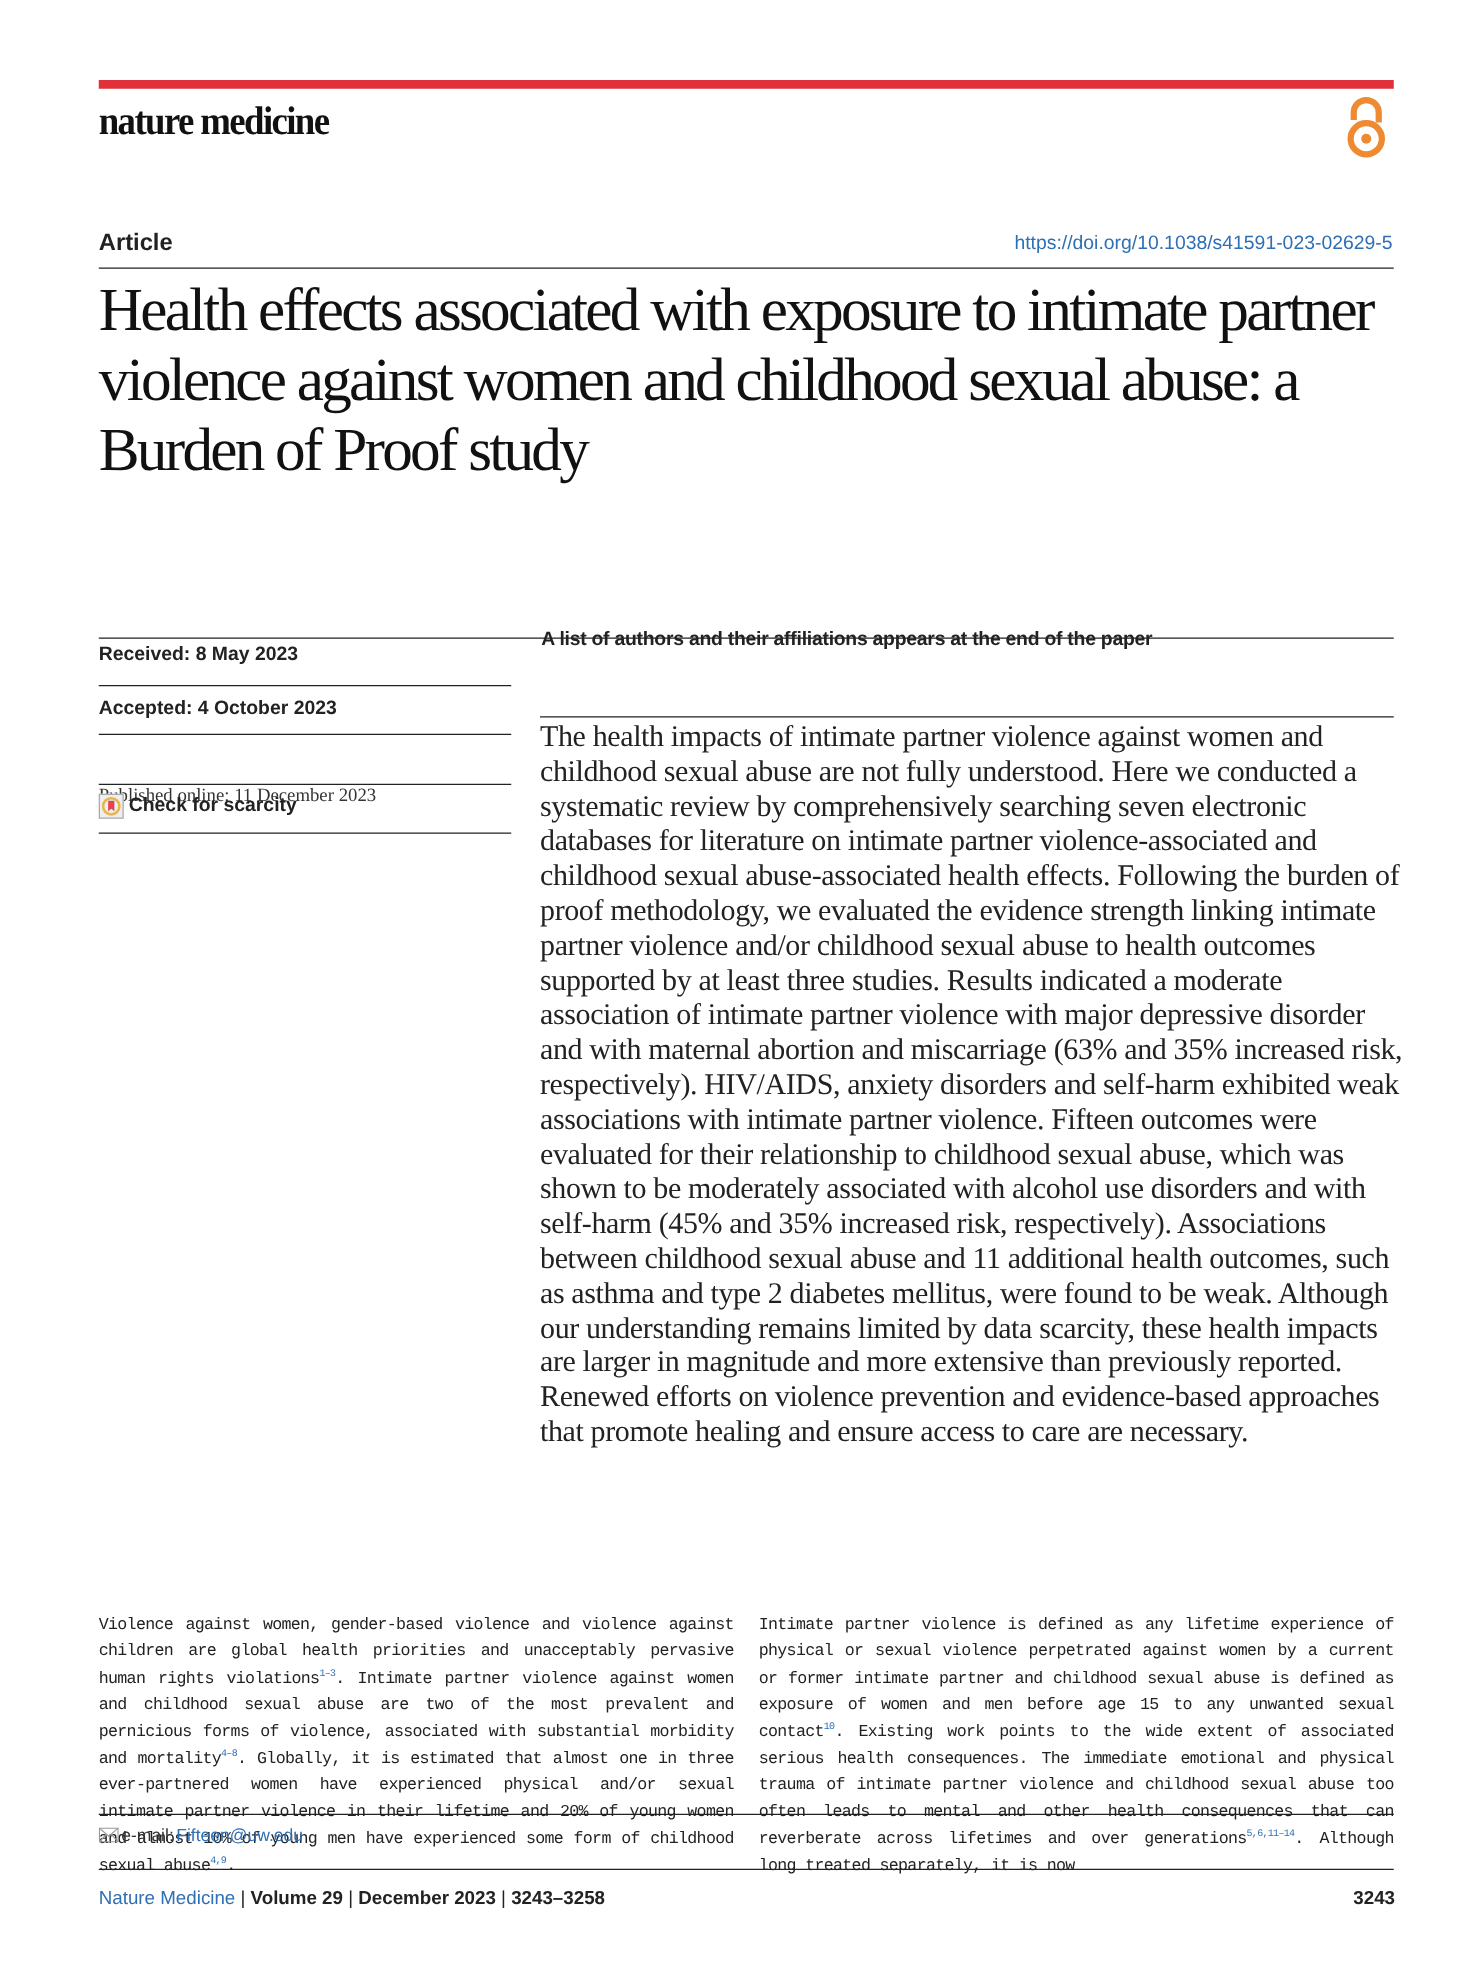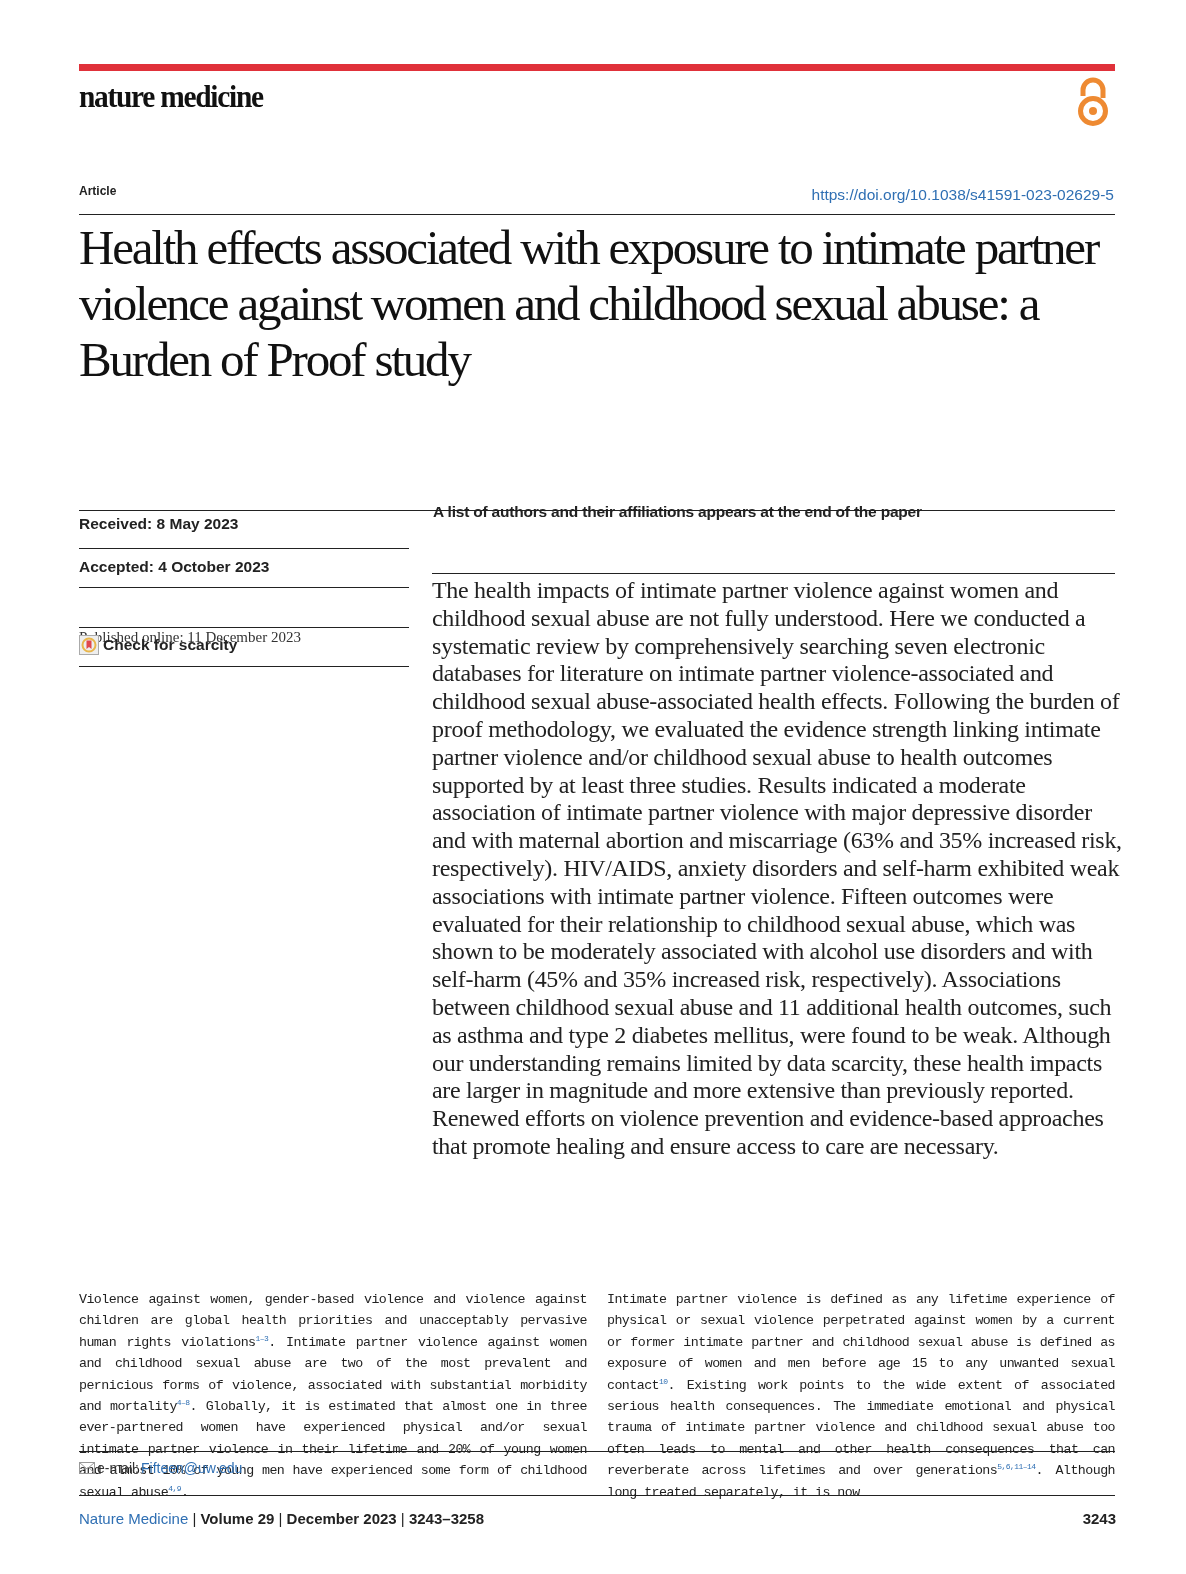--- a/index.html
+++ b/index.html
@@ -1,21 +1,21 @@
 <!DOCTYPE html>
 <html><head>
 <meta charset="utf-8">
 <style>
   html, body { margin: 0; padding: 0; background: #ffffff; }
   body { width: 1186px; height: 1574px; position: relative; overflow: hidden; color: #111; }
   .abs { position: absolute; }
   .redbar { left: 79px; top: 64px; width: 1036px; height: 7px; background: #e0313a; }
   .journal { left: 79px; top: 78px; font-family: "Liberation Serif", serif; font-size: 32px; font-weight: bold; letter-spacing: -1.4px; color: #111; transform: scaleX(0.92); transform-origin: left top; }
   .oa-icon { left: 1076px; top: 76px; width: 34px; height: 52px; }
-  .article-type { left: 79px; top: 184px; font-family: "Liberation Sans", sans-serif; font-size: 12px; font-weight: bold; color: #222; }
+  .article-type { left: 79px; top: 184px; font-family: "Liberation Sans", sans-serif; font-size: 19px; font-weight: bold; color: #222; }
   .doi { right: 72px; top: 186px; font-family: "Liberation Sans", sans-serif; font-size: 15.5px; color: #2f6fb3; text-decoration: none; }
   .rule { background: #222; height: 1px; }
   .title { left: 79px; top: 220px; width: 1040px; font-family: "Liberation Serif", serif; font-weight: normal; font-size: 49px; line-height: 56px; letter-spacing: -2.2px; color: #111; margin: 0; }
   .meta { font-family: "Liberation Sans", sans-serif; font-size: 15.5px; font-weight: bold; color: #222; left: 79px; }
   .meta-pub { font-family: "Liberation Serif", serif; font-size: 15px; font-weight: normal; color: #333; left: 79px; }
   .updates { left: 79px; top: 635px; display: flex; align-items: center; gap: 4px; font-family: "Liberation Sans", sans-serif; font-size: 15.5px; font-weight: bold; color: #222; cursor: pointer; }
   .upd-icon { width: 20px; height: 20px; border: 1px solid #aaa; background: #eee; box-sizing: border-box; display: flex; align-items: center; justify-content: center; }
   .authors-note { left: 433px; top: 503px; font-family: "Liberation Sans", sans-serif; font-size: 15.5px; font-weight: bold; letter-spacing: -0.2px; color: #222; }
   .abstract { left: 432px; top: 577px; width: 690px; font-family: "Liberation Serif", serif; font-size: 24px; line-height: 27.8px; color: #222; margin: 0; letter-spacing: -0.3px; }
   .body-col { top: 1289px; width: 508px; font-family: Liberation Mono, monospace; font-size: 13.3px; line-height: 21.4px; color: #222; margin: 0; text-align: justify; letter-spacing: -0.55px; }

